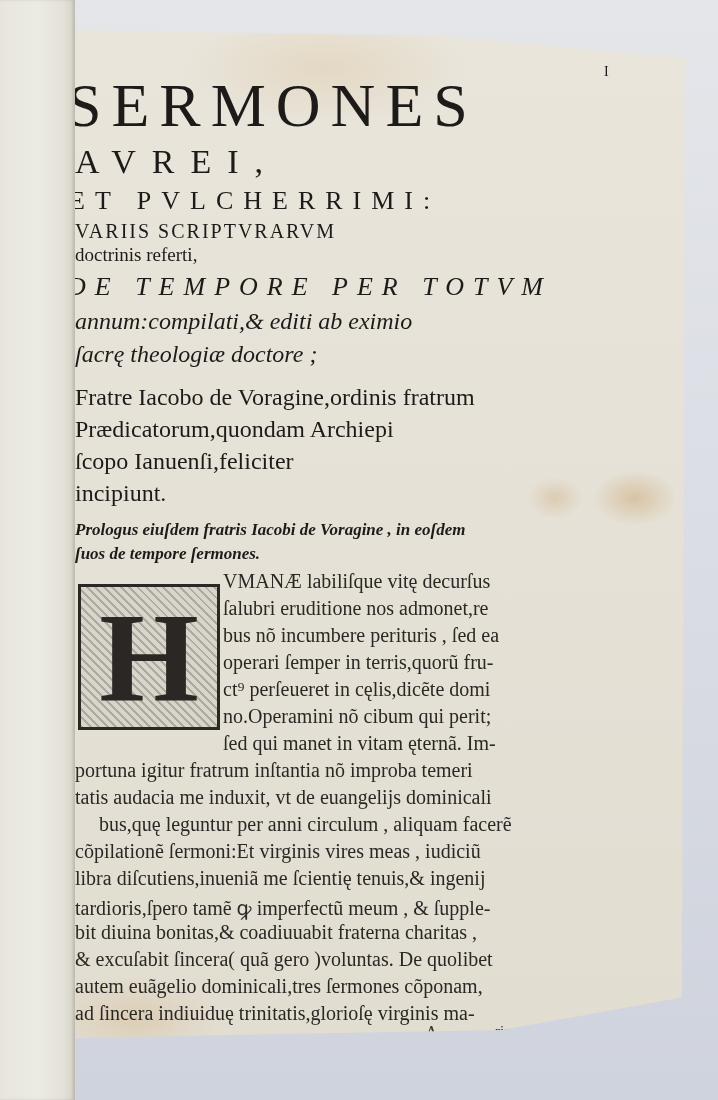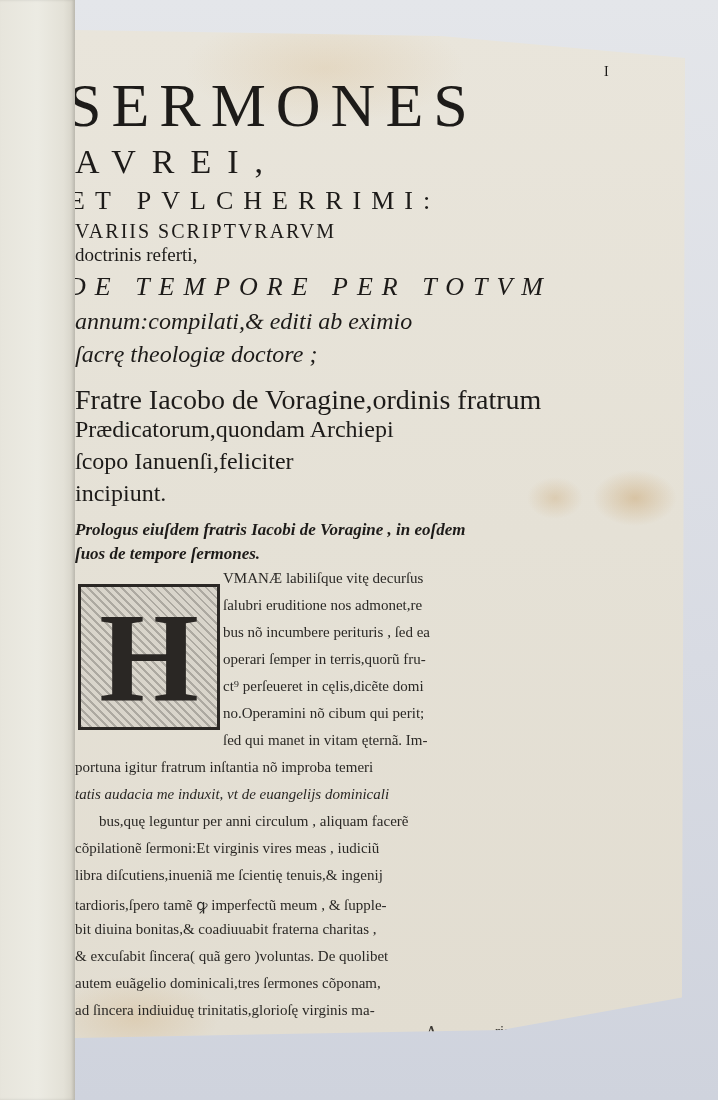--- a/index.html
+++ b/index.html
@@ -37,39 +37,39 @@
   .folio {
     position: absolute; left: 529px; top: 36px; font-size: 14px;
   }
   .title-aurei { top: 115px; font-size: 34px; letter-spacing: 16px; }
   .title-pulch { top: 158px; font-size: 26px; letter-spacing: 10px; left: -6px; }
   .title-variis { top: 192px; font-size: 20px; letter-spacing: 2px; }
   .title-doctrinis { top: 216px; font-size: 19px; }
   .title-de { top: 244px; font-size: 26px; font-style: italic; letter-spacing: 9px; left: -8px; }
   .title-annum { top: 280px; font-size: 24px; font-style: italic; }
   .title-sacre { top: 313px; font-size: 24px; font-style: italic; }
-  .auth1 { top: 356px; font-size: 28px; }
+  .auth1 { top: 356px; font-size: 24px; }
   .auth2 { top: 388px; font-size: 24px; }
   .auth3 { top: 420px; font-size: 24px; }
   .auth4 { top: 452px; font-size: 24px; }
   .prolog1 { top: 492px; font-size: 17px; font-style: italic; font-weight: bold; }
   .prolog2 { top: 516px; font-size: 17px; font-style: italic; font-weight: bold; }
   .dropcap {
     position: absolute; left: 3px; top: 556px; width: 136px; height: 140px;
     border: 3px solid #2a2724;
     background:
       repeating-linear-gradient(45deg, rgba(40,38,35,0.25) 0 2px, transparent 2px 6px),
       #d9d5cb;
   }
   .dropcap-letter {
     position: absolute; inset: 0; display: flex; align-items: center; justify-content: center;
     font-size: 128px; line-height: 1; color: #2a2724; font-weight: bold;
   }
   .body-line {
-    position: absolute; font-size: 15px; white-space: nowrap; color: #2a2825;
+    position: absolute; font-size: 20px; white-space: nowrap; color: #2a2825;
   }
   .sig { position: absolute; font-size: 18px; color: #3a3733; }
 </style>
 </head>
 <body>
 
 <div class="backdrop"></div>
 <div class="vellum-spine"></div>
 
 <div class="page">
@@ -96,21 +96,21 @@
   </div>
 
   <div class="body-line" style="left:148px; top:542px;">VMANÆ labiliſque vitę decurſus</div>
   <div class="body-line" style="left:148px; top:569px;">ſalubri eruditione nos admonet,re</div>
   <div class="body-line" style="left:148px; top:596px;">bus nõ incumbere perituris , ſed ea</div>
   <div class="body-line" style="left:148px; top:623px;">operari ſemper in terris,quorũ fru-</div>
   <div class="body-line" style="left:148px; top:650px;">ct⁹ perſeueret in cęlis,dicẽte domi</div>
   <div class="body-line" style="left:148px; top:677px;">no.Operamini nõ cibum qui perit;</div>
   <div class="body-line" style="left:148px; top:704px;">ſed qui manet in vitam ęternã. Im-</div>
   <div class="body-line" style="left:0px; top:731px;">portuna igitur fratrum inſtantia nõ improba temeri</div>
-  <div class="body-line" style="left:0px; top:758px;font-style:italic;">tatis audacia me induxit, vt de euangelijs dominicali</div>
+  <div class="body-line" style="left:0px; top:758px;">tatis audacia me induxit, vt de euangelijs dominicali</div>
   <div class="body-line" style="left:0px; top:785px;padding-left:24px;">bus,quę leguntur per anni circulum , aliquam facerẽ</div>
   <div class="body-line" style="left:0px; top:812px;">cõpilationẽ ſermoni:Et virginis vires meas , iudiciũ</div>
   <div class="body-line" style="left:0px; top:839px;">libra diſcutiens,inueniã me ſcientię tenuis,&amp; ingenij</div>
   <div class="body-line" style="left:0px; top:866px;">tardioris,ſpero tamẽ ꝙ imperfectũ meum , &amp; ſupple-</div>
   <div class="body-line" style="left:0px; top:920px;">&amp; excuſabit ſincera( quã gero )voluntas. De quolibet</div>
   <div class="body-line" style="left:0px; top:893px;">bit diuina bonitas,&amp; coadiuuabit fraterna charitas ,</div>
   <div class="body-line" style="left:0px; top:947px;">autem euãgelio dominicali,tres ſermones cõponam,</div>
   <div class="body-line" style="left:0px; top:974px;">ad ſincera indiuiduę trinitatis,glorioſę virginis ma-</div>
 
   <div class="sig" style="left:350px; top:995px;">A</div>

